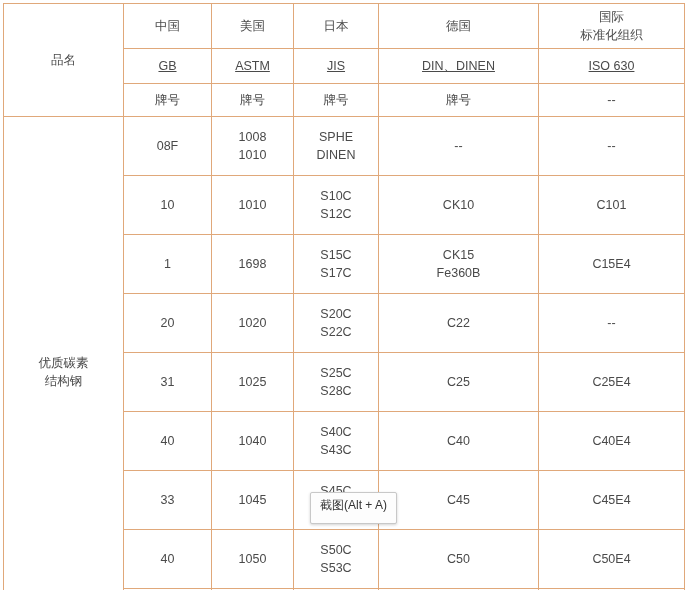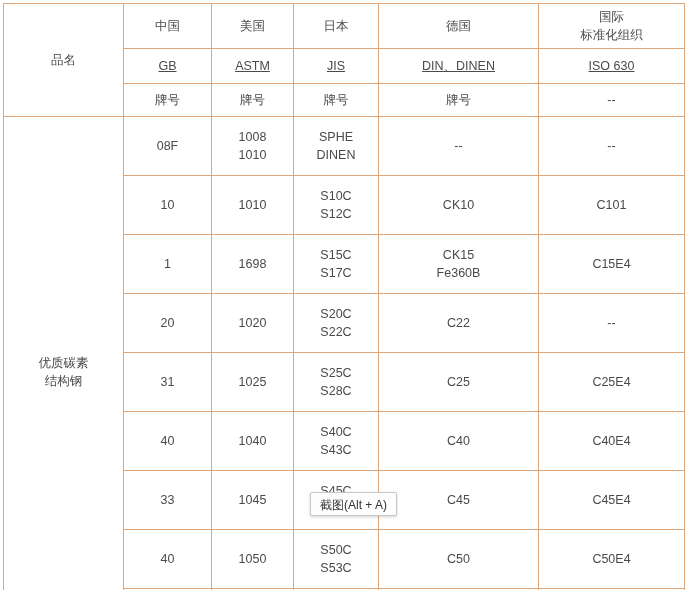--- a/index.html
+++ b/index.html
@@ -60,21 +60,21 @@
   
   #snip-tip {
     position: absolute;
     left: 310px;
     top: 492px;
     background: #fdfdfd;
     border: 1px solid #c8c8c8;
     box-shadow: 0 1px 3px rgba(0,0,0,0.18);
     font-size: 12px;
     color: #333;
-    padding: 4px 9px 1px 9px;
+    padding: 4px 9px 9px 9px;
     border-radius: 2px;
     white-space: nowrap;
     font-family: "Liberation Sans", sans-serif;
     z-index: 10;
   }
 </style>
 </head>
 <body>
 
 <div id="sheet">

